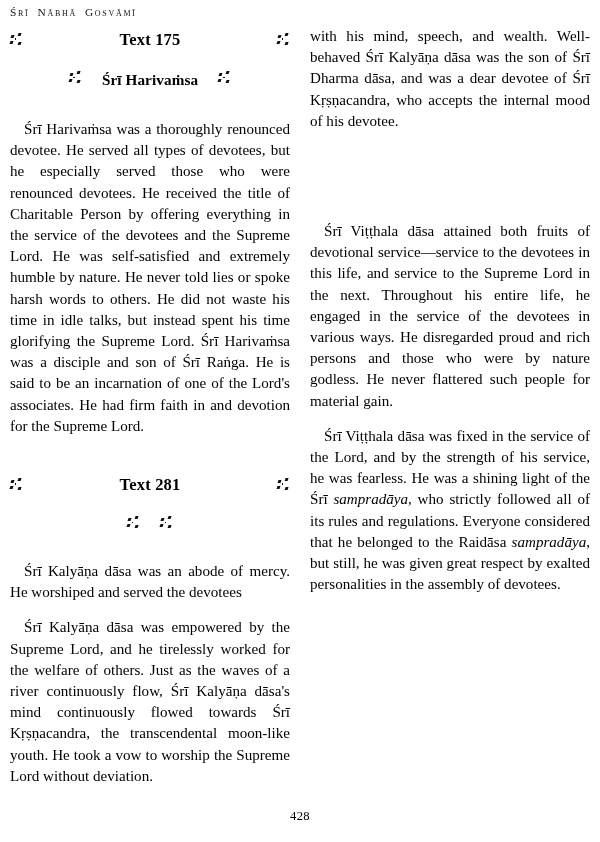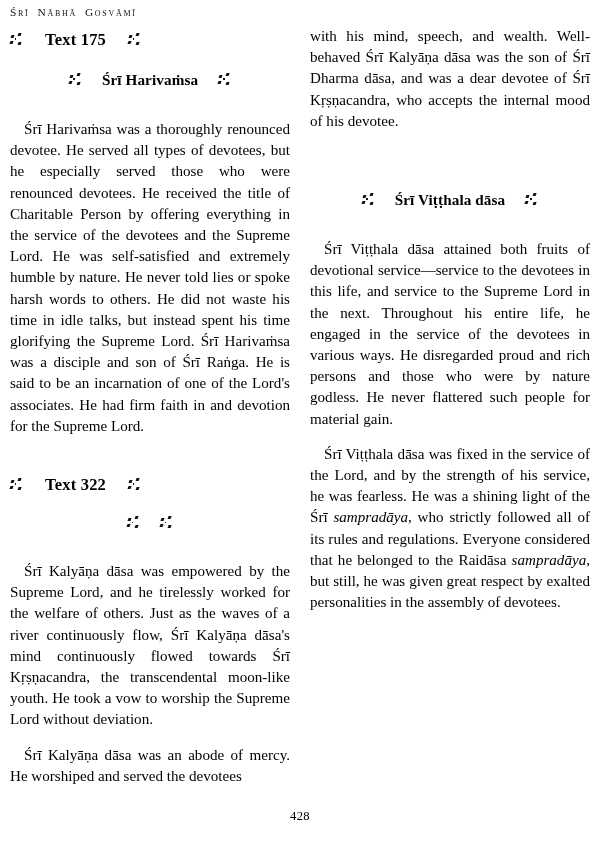--- a/index.html
+++ b/index.html
@@ -45,29 +45,29 @@
     gap: 20px;
   }
   .col {
     width: 280px;
     position: relative;
   }
   
   .text-head {
     display: flex;
     align-items: center;
-    justify-content: flex-start;
+    justify-content: space-between;
     gap: 22px;
     font-weight: bold;
     font-size: 16.5px;
     letter-spacing: 0.2px;
   }
   .name-head {
     display: flex;
-    align-items: center;
+    align-items: flex-start;
     justify-content: center;
     gap: 20px;
     font-weight: bold;
     font-size: 15.2px;
     letter-spacing: 0.1px;
   }
   .head-block { margin: 0; }
   .sp-before-text { height: 4px; }
   
   .orn {
@@ -172,21 +172,21 @@
       <div class="gap-xl"></div>
 
       <div class="text-head head-block">
         <span class="orn">
             <i class="d1"></i>
             <i class="d2"></i>
             <i class="d3"></i>
             <i class="d4"></i>
             <i class="d5"></i>
           </span>
-        <span>Text 322</span>
+        <span>Text 281</span>
         <span class="orn">
             <i class="d1"></i>
             <i class="d2"></i>
             <i class="d3"></i>
             <i class="d4"></i>
             <i class="d5"></i>
           </span>
       </div>
 
       <div class="gap-md"></div>
@@ -203,51 +203,34 @@
             <i class="d1"></i>
             <i class="d2"></i>
             <i class="d3"></i>
             <i class="d4"></i>
             <i class="d5"></i>
           </span>
       </div>
 
       <div class="gap-lg"></div>
 
+      <p class="body">Śrī Kalyāṇa dāsa was an abode of mercy. He worshiped and served the devotees</p>
       <p class="body">Śrī Kalyāṇa dāsa was empowered by the Supreme Lord, and he tirelessly worked for the welfare of others. Just as the waves of a river continuously flow, Śrī Kalyāṇa dāsa's mind continuously flowed towards Śrī Kṛṣṇacandra, the transcendental moon-like youth. He took a vow to worship the Supreme Lord without deviation.</p>
-      <p class="body">Śrī Kalyāṇa dāsa was an abode of mercy. He worshiped and served the devotees</p>
 
     </div>
 
     <div class="col">
 
       <p class="body cont">with his mind, speech, and wealth. Well-behaved Śrī Kalyāṇa dāsa was the son of Śrī Dharma dāsa, and was a dear devotee of Śrī Kṛṣṇacandra, who accepts the internal mood of his devotee.</p>
 
       <div class="gap-xl"></div>
 
 
       <div class="gap-md"></div>
 
-      <div class="name-head head-block">
-        <span class="orn">
-            <i class="d1"></i>
-            <i class="d2"></i>
-            <i class="d3"></i>
-            <i class="d4"></i>
-            <i class="d5"></i>
-          </span>
-        <span>Śrī Viṭṭhala dāsa</span>
-        <span class="orn">
-            <i class="d1"></i>
-            <i class="d2"></i>
-            <i class="d3"></i>
-            <i class="d4"></i>
-            <i class="d5"></i>
-          </span>
-      </div>
 
       <div class="gap-lg"></div>
 
       <p class="body">Śrī Viṭṭhala dāsa attained both fruits of devotional service—service to the devotees in this life, and service to the Supreme Lord in the next. Throughout his entire life, he engaged in the service of the devotees in various ways. He disregarded proud and rich persons and those who were by nature godless. He never flattered such people for material gain.</p>
 
       <p class="body"><span>Śrī Viṭṭhala dāsa was fixed in the service of the Lord, and by the strength of his service, he was fearless. He was a shining light of the Śrī </span><em>sampradāya</em><span>, who strictly followed all of its rules and regulations. Everyone considered that he belonged to the Raidāsa </span><em>sampradāya</em><span>, but still, he was given great respect by exalted personalities in the assembly of devotees.</span></p>
 
 
     </div>
 

